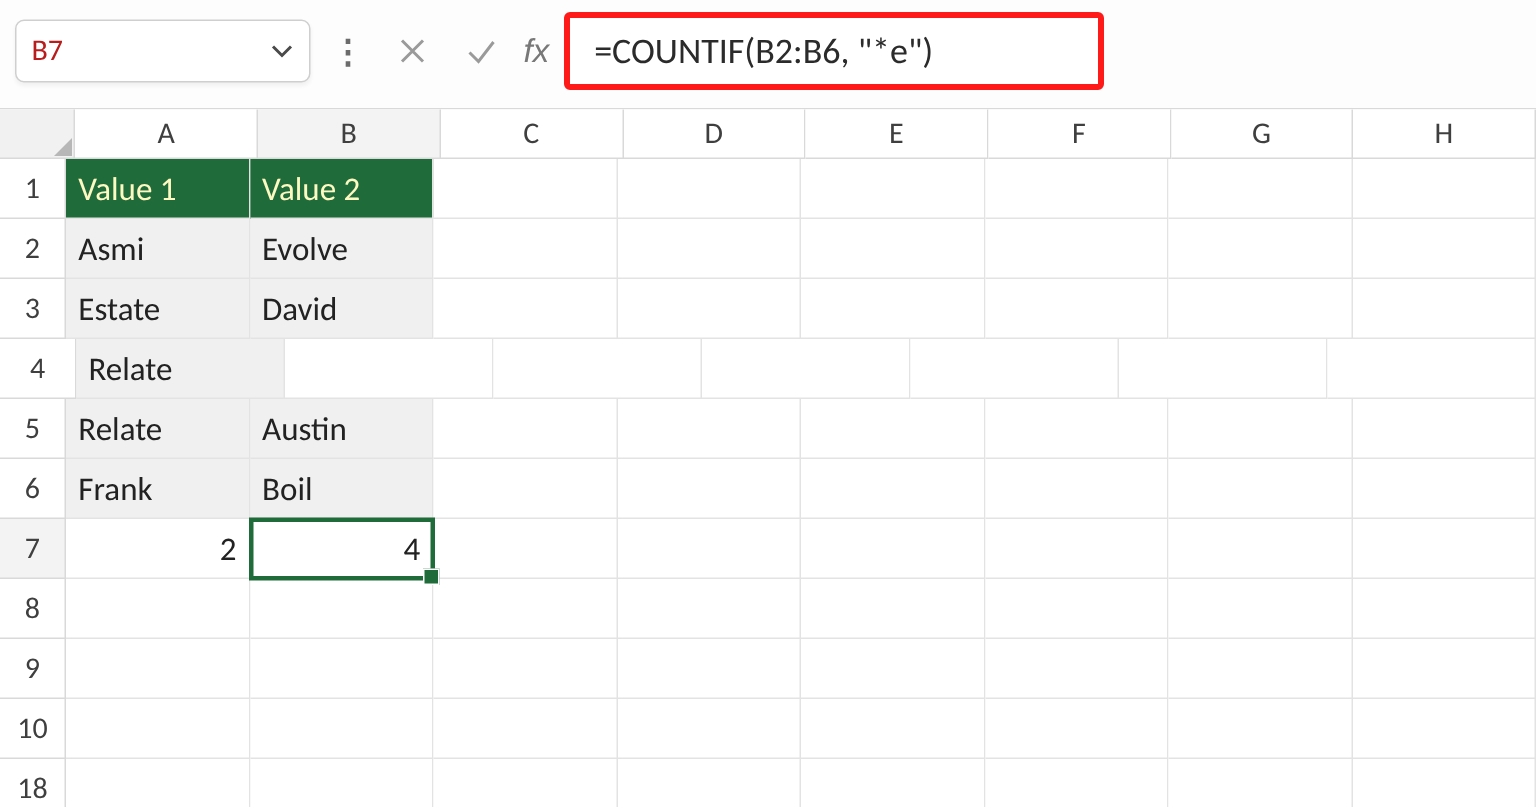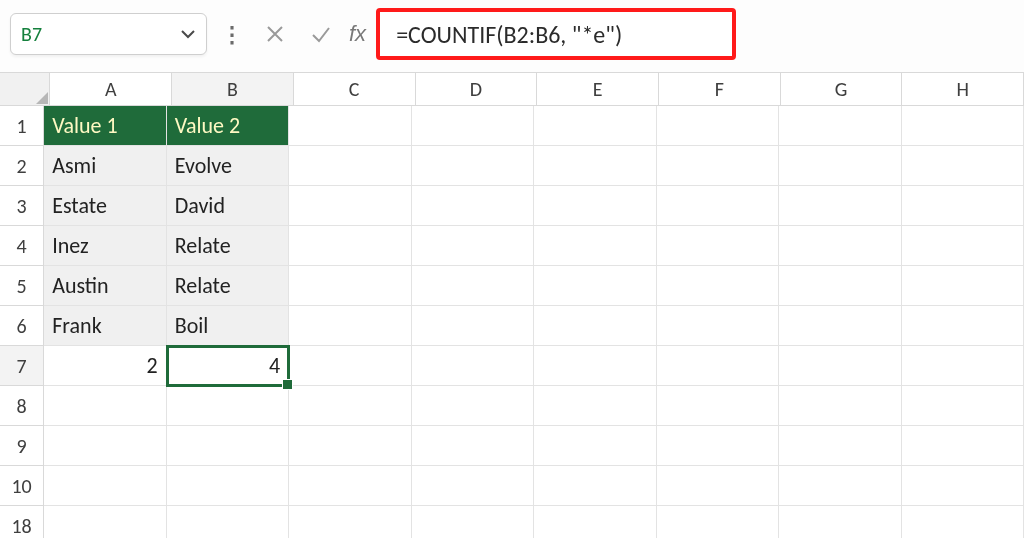--- a/index.html
+++ b/index.html
@@ -1,21 +1,21 @@
 <!DOCTYPE html>
 <html><head>
 <meta charset="utf-8">
 <style>
   html,body{margin:0;padding:0;font-family:Calibri,Arial,sans-serif;background:#fdfdfd;color:#222;font-size:20px}
   .app{width:1024px;height:538px;position:relative;overflow:hidden;background:#fdfdfd}
   
   .formula-bar{display:flex;align-items:center;padding:8px 10px 12px 10px;gap:10px;background:#fdfdfd}
   .name-box{display:flex;align-items:center;justify-content:space-between;width:175px;height:40px;
     border:1px solid #cfcfcf;border-radius:6px;padding:0 10px;background:#fff;box-shadow:0 2px 3px rgba(0,0,0,.05)}
-  .name-text{font-size:20px;color:#15803d}
+  .name-text{font-size:20px;color:#b91c1c}
   .chev svg{width:16px;height:16px;display:block}
   .sep-dots{color:#6b6b6b;font-size:22px;padding:0 4px;font-weight:700}
   .fbtn{width:36px;height:40px;display:flex;align-items:center;justify-content:center;color:#9a9a9a}
   .fbtn svg{width:24px;height:24px;stroke:#9a9a9a;fill:none;stroke-width:2}
   .fx-label{font-style:italic;font-family:Liberation Sans, sans-serif;font-size:22px;color:#787878}
   .fx-input-wrap{flex:0 0 auto;}
   .fx-input{display:flex;align-items:center;height:44px;border:4px solid #ff1a1a;border-radius:4px;padding:0 16px;
     font-size:24px;color:#2b2b2b;background:#fff;min-width:320px}
   
   .grid-area{border-top:1px solid #d9d9d9}
@@ -158,42 +158,39 @@
       <div class="cell"></div>
       <div class="cell"></div>
       <div class="cell"></div>
     </div>
 
     <div class="row">
       <div class="rownum">
             <span>4</span>
           </div>
       <div class="cell shade">
-            <span>Inez</span>
-          </div>
-      <div class="cell shade">
             <span>Relate</span>
           </div>
       <div class="cell"></div>
       <div class="cell"></div>
       <div class="cell"></div>
       <div class="cell"></div>
       <div class="cell"></div>
       <div class="cell"></div>
     </div>
 
     <div class="row">
       <div class="rownum">
             <span>5</span>
           </div>
       <div class="cell shade">
+            <span>Relate</span>
+          </div>
+      <div class="cell shade">
             <span>Austin</span>
-          </div>
-      <div class="cell shade">
-            <span>Relate</span>
           </div>
       <div class="cell"></div>
       <div class="cell"></div>
       <div class="cell"></div>
       <div class="cell"></div>
       <div class="cell"></div>
       <div class="cell"></div>
     </div>
 
     <div class="row">

